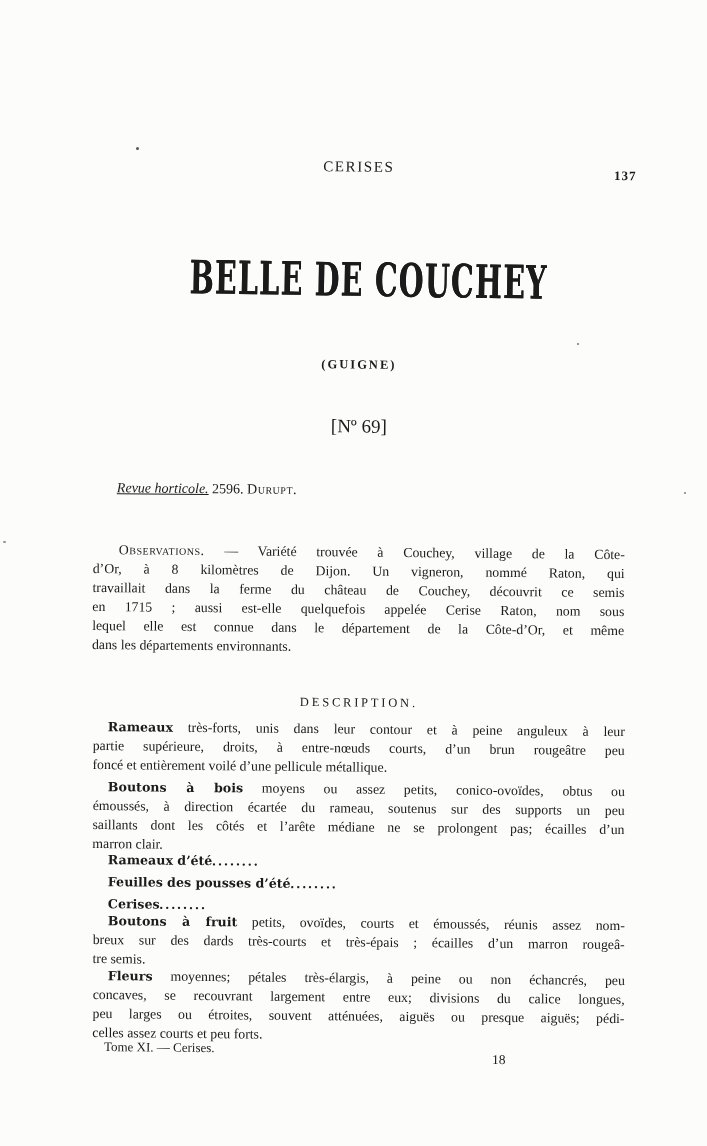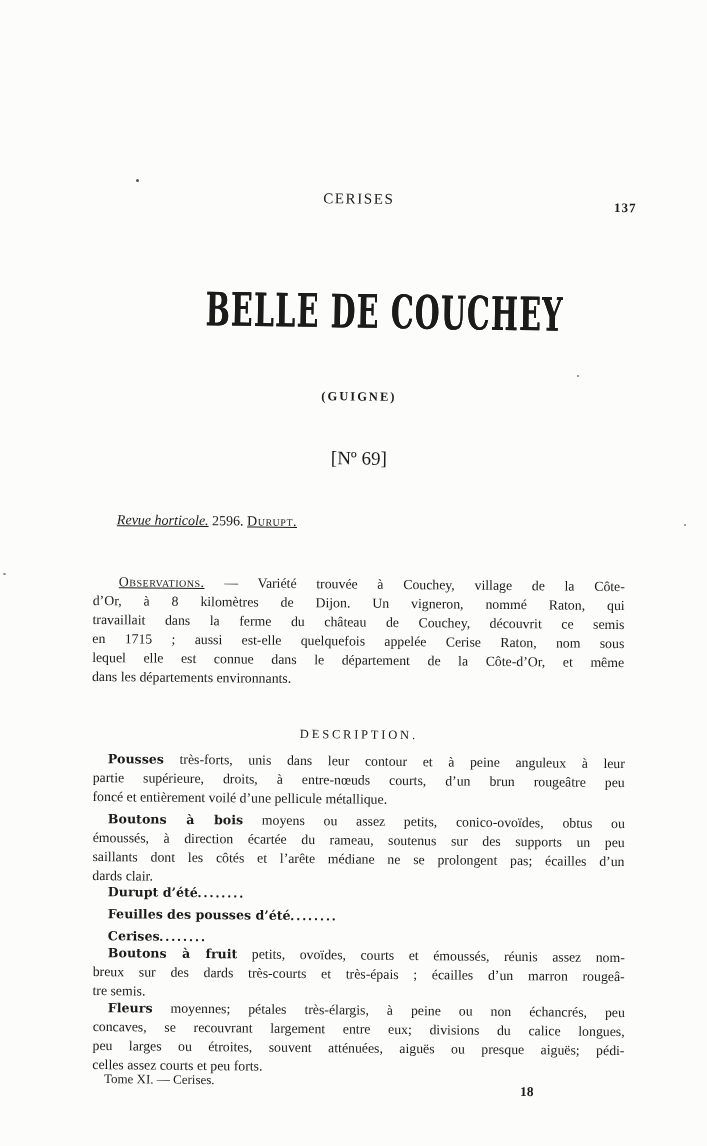--- a/index.html
+++ b/index.html
@@ -3,33 +3,33 @@
 <meta charset="utf-8">
 <style>
   * { margin:0; padding:0; box-sizing:border-box; }
   html,body { width:707px; height:1146px; }
   body {
     position:relative; overflow:hidden;
     background:var(--paper,#fcfcfa);
     color:var(--ink,#1b1b1b);
     font-family:"Liberation Serif", serif;
   }
-  .page { position:absolute; inset:0;margin-top:32px; }
+  .page { position:absolute; inset:0; }
 
   .sk { transform:rotate(0.55deg); transform-origin:0 0; }
 
   .running-title {
     position:absolute; top:156px; left:93px; width:532px;
     text-align:center; font-size:15px; letter-spacing:1.6px;
   }
   .page-number {
     position:absolute; top:168px; left:614px;
     font-size:13px; font-weight:bold; letter-spacing:1px;
   }
-  .title-row { position:absolute; top:257px; left:96px; width:532px; text-align:left; }
+  .title-row { position:absolute; top:257px; left:80px; width:532px; text-align:left; }
   .title-text {
     display:inline-block; white-space:nowrap; line-height:1;
     font-family:"DejaVu Serif", serif; font-weight:bold;
     font-size:46px; letter-spacing:2px;
     transform:rotate(0.9deg) scaleX(0.62);
     text-shadow:0 0 0.6px currentColor;
   }
   .subtitle {
     position:absolute; top:355px; left:93px; width:532px; text-align:center;
     font-size:12.5px; font-weight:bold; letter-spacing:2px;
@@ -38,33 +38,33 @@
     position:absolute; top:413px; left:93px; width:532px; text-align:center;
     font-size:19px;
   }
 
   .col { position:absolute; top:0; left:93px; width:532px; height:100%; }
   .block {
     position:absolute; left:0; width:100%;
     font-size:13.8px; line-height:19px;
   }
   .line.just { text-align:justify; text-align-last:justify; }
-  .sc { font-variant:small-caps; letter-spacing:0.5px;text-decoration:underline; }
+  .sc { font-variant:small-caps; letter-spacing:0.5px; }
   .it { font-style:italic;text-decoration:underline; }
   .lead { font-family:"DejaVu Serif", serif; font-weight:bold; font-size:12.6px; }
   .dots { font-weight:bold; letter-spacing:2.5px; }
 
   .ref { top:478px; text-indent:24px; font-size:14px; }
   .heading {
     top:691px; text-align:center;
     font-size:12.5px; letter-spacing:2.8px;
   }
 
   .footer-left { position:absolute; top:1039px; left:104px; font-size:13px; }
-  .footer-num  { position:absolute; top:1052px; left:520px; font-size:13.5px; font-weight:bold; }
+  .footer-num  { position:absolute; top:1052px; left:492px; font-size:13.5px; font-weight:normal; }
 
   .speck { position:absolute; background:#555; border-radius:50%; }
   .speck.s1 { left:136px; top:147px; width:3px; height:3px; }
   .speck.s2 { left:577px; top:343px; width:2px; height:2px; background:#777; }
   .speck.s3 { left:3px;  top:541px; width:3px; height:2px; background:#888; }
   .speck.s4 { left:684px; top:492px; width:2px; height:2px; background:#808080; }
 </style>
 </head>
 <body style="--paper: #fcfcfa; --ink: #1b1b1b;">
 
@@ -90,32 +90,32 @@
     <div>
         <div class="block sk" style="top: 540px;">
           <div class="line just" style="text-indent: 26px;"><span class="sc">Observations.</span><span> — Variété trouvée à Couchey, village de la Côte-</span></div>
           <div class="line just"><span>d’Or, à 8 kilomètres de Dijon. Un vigneron, nommé Raton, qui</span></div>
           <div class="line just"><span>travaillait dans la ferme du château de Couchey, découvrit ce semis</span></div>
           <div class="line just"><span>en 1715 ; aussi est-elle quelquefois appelée Cerise Raton, nom sous</span></div>
           <div class="line just"><span>lequel elle est connue dans le département de la Côte-d’Or, et même</span></div>
           <div class="line"><span>dans les départements environnants.</span></div>
         </div>
         <div class="block sk" style="top: 717px;">
-          <div class="line just" style="text-indent: 15px;"><span class="lead">Pousses</span><span> très-forts, unis dans leur contour et à peine anguleux à leur</span></div>
+          <div class="line just" style="text-indent: 15px;"><span class="lead">Rameaux</span><span> très-forts, unis dans leur contour et à peine anguleux à leur</span></div>
           <div class="line just"><span>partie supérieure, droits, à entre-nœuds courts, d’un brun rougeâtre peu</span></div>
           <div class="line"><span>foncé et entièrement voilé d’une pellicule métallique.</span></div>
         </div>
         <div class="block sk" style="top: 777px;">
           <div class="line just" style="text-indent: 15px;"><span class="lead">Boutons à bois</span><span> moyens ou assez petits, conico-ovoïdes, obtus ou</span></div>
           <div class="line just"><span>émoussés, à direction écartée du rameau, soutenus sur des supports un peu</span></div>
           <div class="line just"><span>saillants dont les côtés et l’arête médiane ne se prolongent pas; écailles d’un</span></div>
-          <div class="line"><span>dards clair.</span></div>
+          <div class="line"><span>marron clair.</span></div>
         </div>
         <div class="block sk" style="top: 850px;">
-          <div class="line" style="text-indent: 15px;"><span class="lead">Durupt d’été</span><span class="dots">........</span></div>
+          <div class="line" style="text-indent: 15px;"><span class="lead">Rameaux d’été</span><span class="dots">........</span></div>
         </div>
         <div class="block sk" style="top: 872px;">
           <div class="line" style="text-indent: 15px;"><span class="lead">Feuilles des pousses d’été</span><span class="dots">........</span></div>
         </div>
         <div class="block sk" style="top: 894px;">
           <div class="line" style="text-indent: 15px;"><span class="lead">Cerises</span><span class="dots">........</span></div>
         </div>
         <div class="block sk" style="top: 911px;">
           <div class="line just" style="text-indent: 15px;"><span class="lead">Boutons à fruit</span><span> petits, ovoïdes, courts et émoussés, réunis assez nom-</span></div>
           <div class="line just"><span>breux sur des dards très-courts et très-épais ; écailles d’un marron rougeâ-</span></div>

